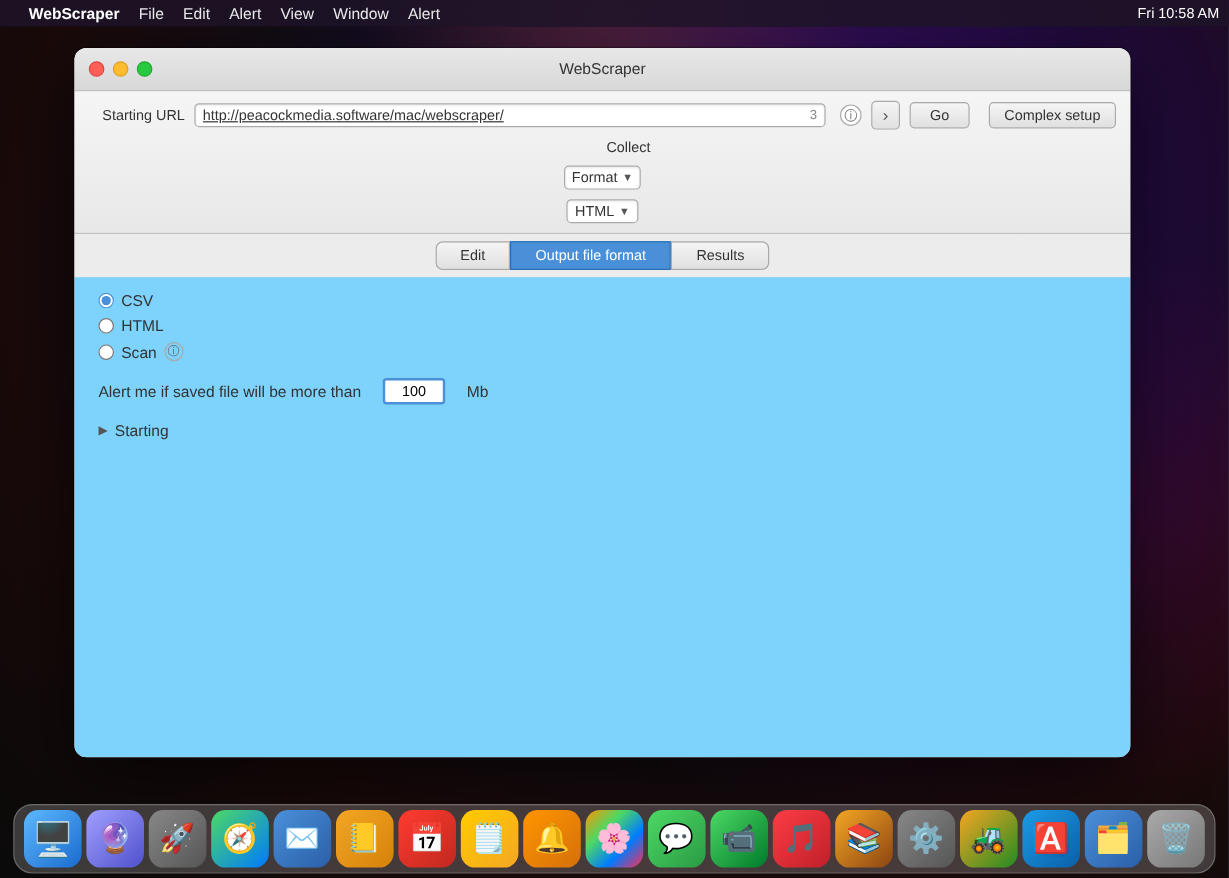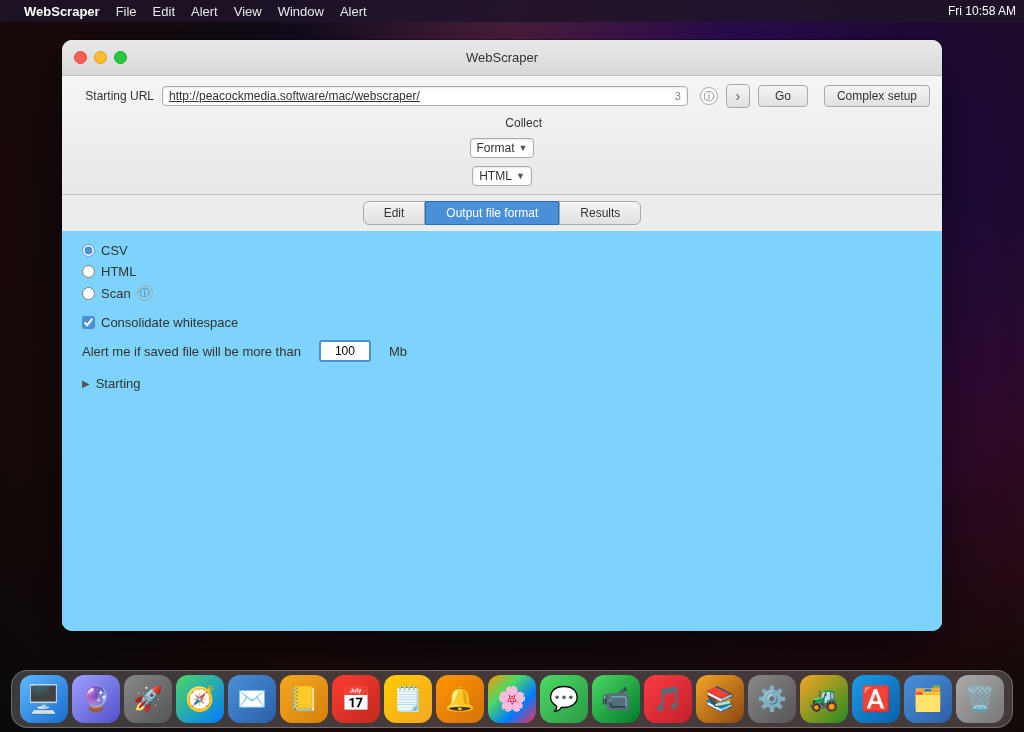--- a/index.html
+++ b/index.html
@@ -486,24 +486,20 @@
         <input type="radio" class="radio-input" name="format" style="">
         <label class="radio-label">HTML</label>
       </div>
       <div class="radio-row">
         <input type="radio" class="radio-input" name="format" style="">
         <label class="radio-label">Scan</label>
         <span class="info-circle">ⓘ</span>
       </div>
     </div>
 
-    <div class="checkbox-row">
-      <input type="checkbox" class="checkbox-input" checked="" style="">
-      <label class="checkbox-label">Consolidate whitespace</label>
-    </div>
 
     <div class="alert-row">
       <span class="alert-label">Alert me if saved file will be more than</span>
       <input type="text" class="alert-input" value="100" style="">
       <span class="alert-unit">Mb</span>
     </div>
 
     <div class="advanced-section">
       <span class="advanced-arrow">▶</span>
       <span class="advanced-label">Starting</span>

